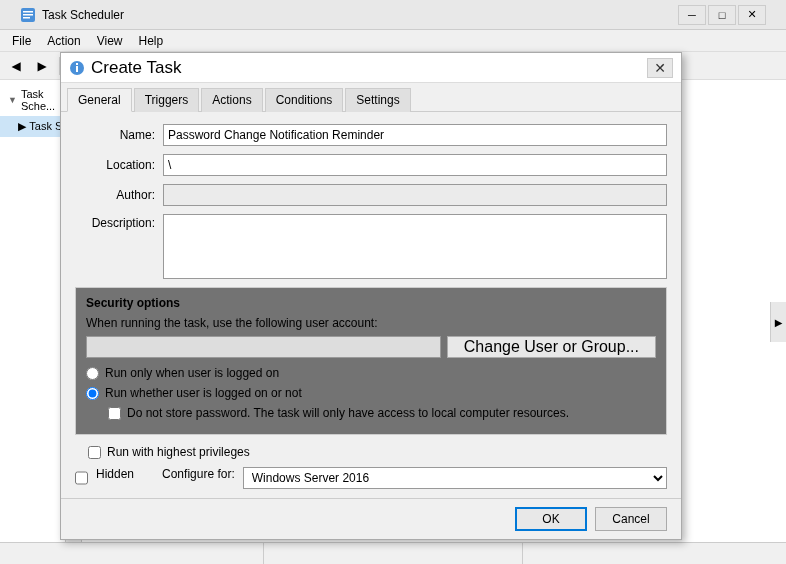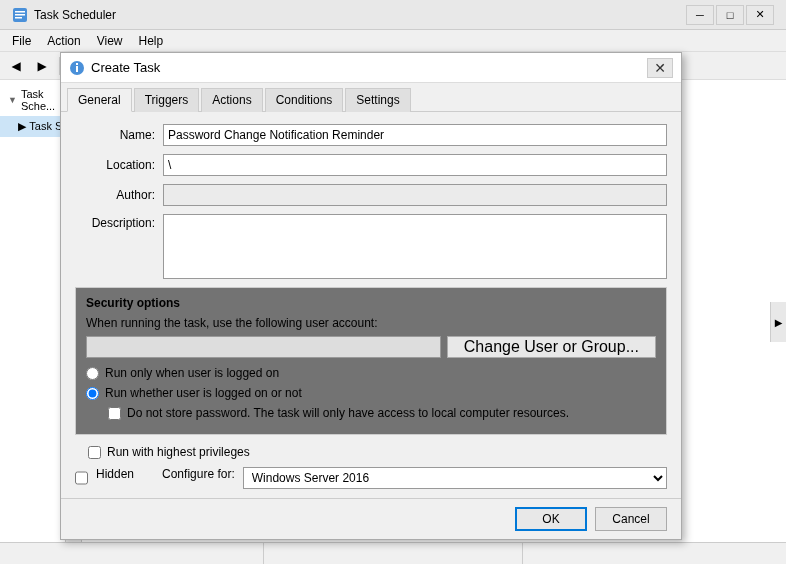--- a/index.html
+++ b/index.html
@@ -20,21 +20,21 @@
       background: #f0f0f0;
       position: relative;
     }
 
     
     .taskscheduler-titlebar {
       background: #e8e8e8;
       height: 30px;
       display: flex;
       align-items: center;
-      padding: 0 12px;
+      padding: 0 20px;
       border-bottom: 1px solid #ccc;
       gap: 6px;
       justify-content: space-between;
     }
     .taskscheduler-titlebar .title-icon {
       width: 16px;
       height: 16px;
       display: inline-flex;
       align-items: center;
       justify-content: center;
@@ -152,21 +152,21 @@
       padding: 0 8px;
       border-bottom: 1px solid #ddd;
       gap: 6px;
     }
     .dialog-title-icon {
       width: 16px;
       height: 16px;
     }
     .dialog-title-text {
       flex: 1;
-      font-size: 13px;
+      font-size: 17px;
       font-weight: normal;
       color: #000;
     }
     .dialog-close-btn {
       width: 26px;
       height: 20px;
       background: #e8e8e8;
       border: 1px solid #ccc;
       display: flex;
       align-items: center;

